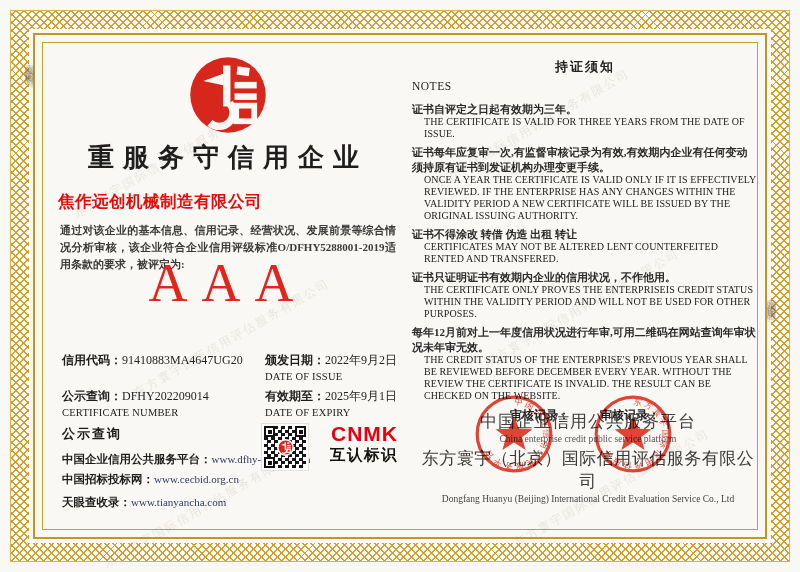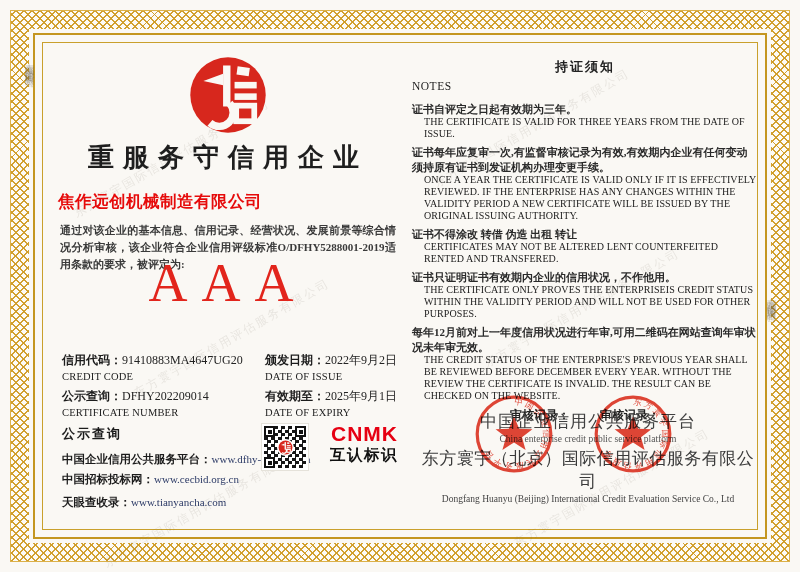--- a/index.html
+++ b/index.html
@@ -137,21 +137,20 @@
         </svg>
       </div>
 
       <div class="cert-title">重服务守信用企业</div>
       <div class="company">焦作远创机械制造有限公司</div>
       <div class="intro">通过对该企业的基本信息、信用记录、经营状况、发展前景等综合情况分析审核，该企业符合企业信用评级标准O/DFHY5288001-2019适用条款的要求，被评定为:</div>
       <div class="rating">AAA</div>
 
       <div class="field" id="field-0">
         <span class="f-zh">信用代码：</span><span class="f-val">91410883MA4647UG20</span>
-        <div class="f-en">CREDIT CODE</div>
       </div>
       <div class="field" id="field-1">
         <span class="f-zh">颁发日期：</span><span class="f-val">2022年9月2日</span>
         <div class="f-en">DATE OF ISSUE</div>
       </div>
       <div class="field" id="field-2">
         <span class="f-zh">公示查询：</span><span class="f-val">DFHY202209014</span>
         <div class="f-en">CERTIFICATE NUMBER</div>
       </div>
       <div class="field" id="field-3">

